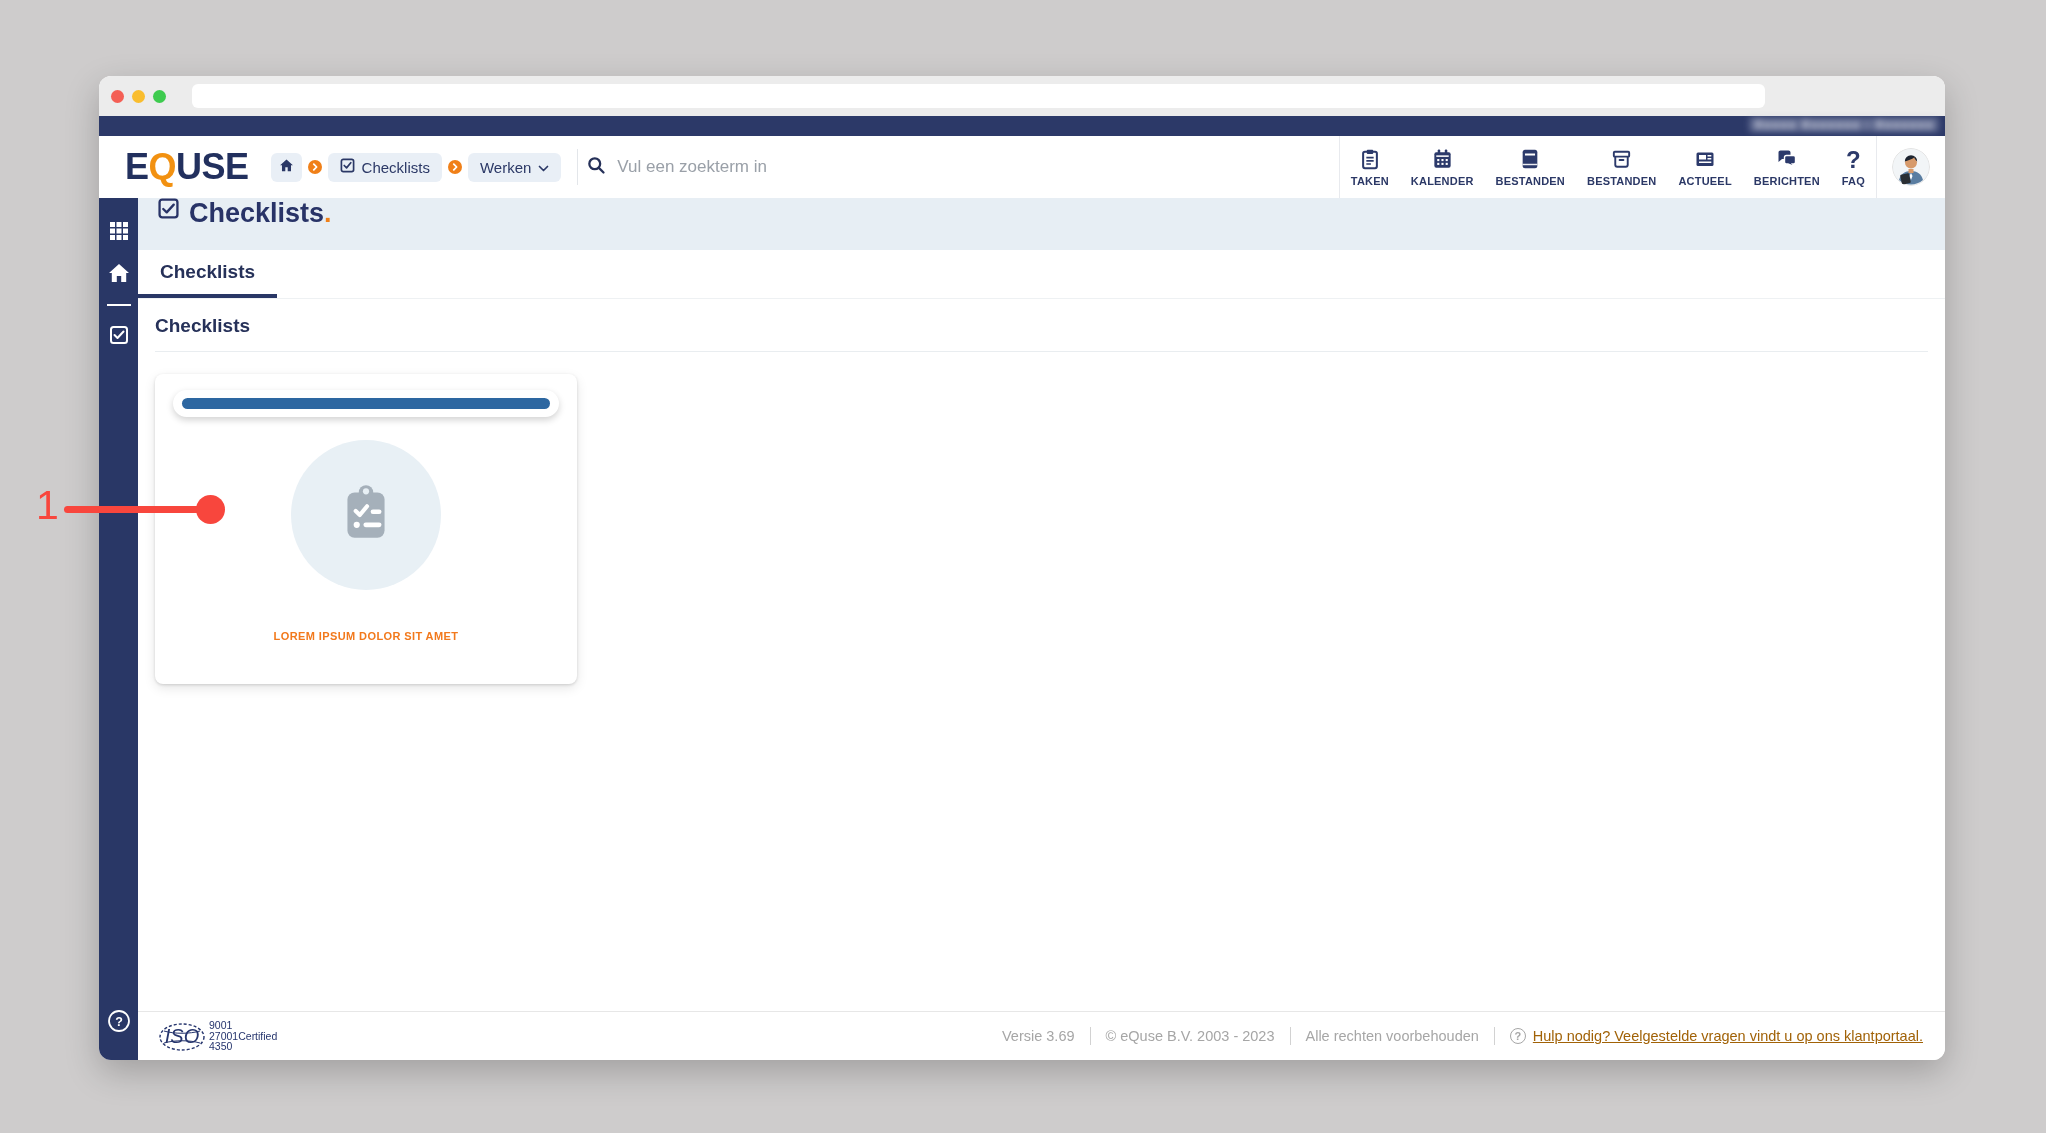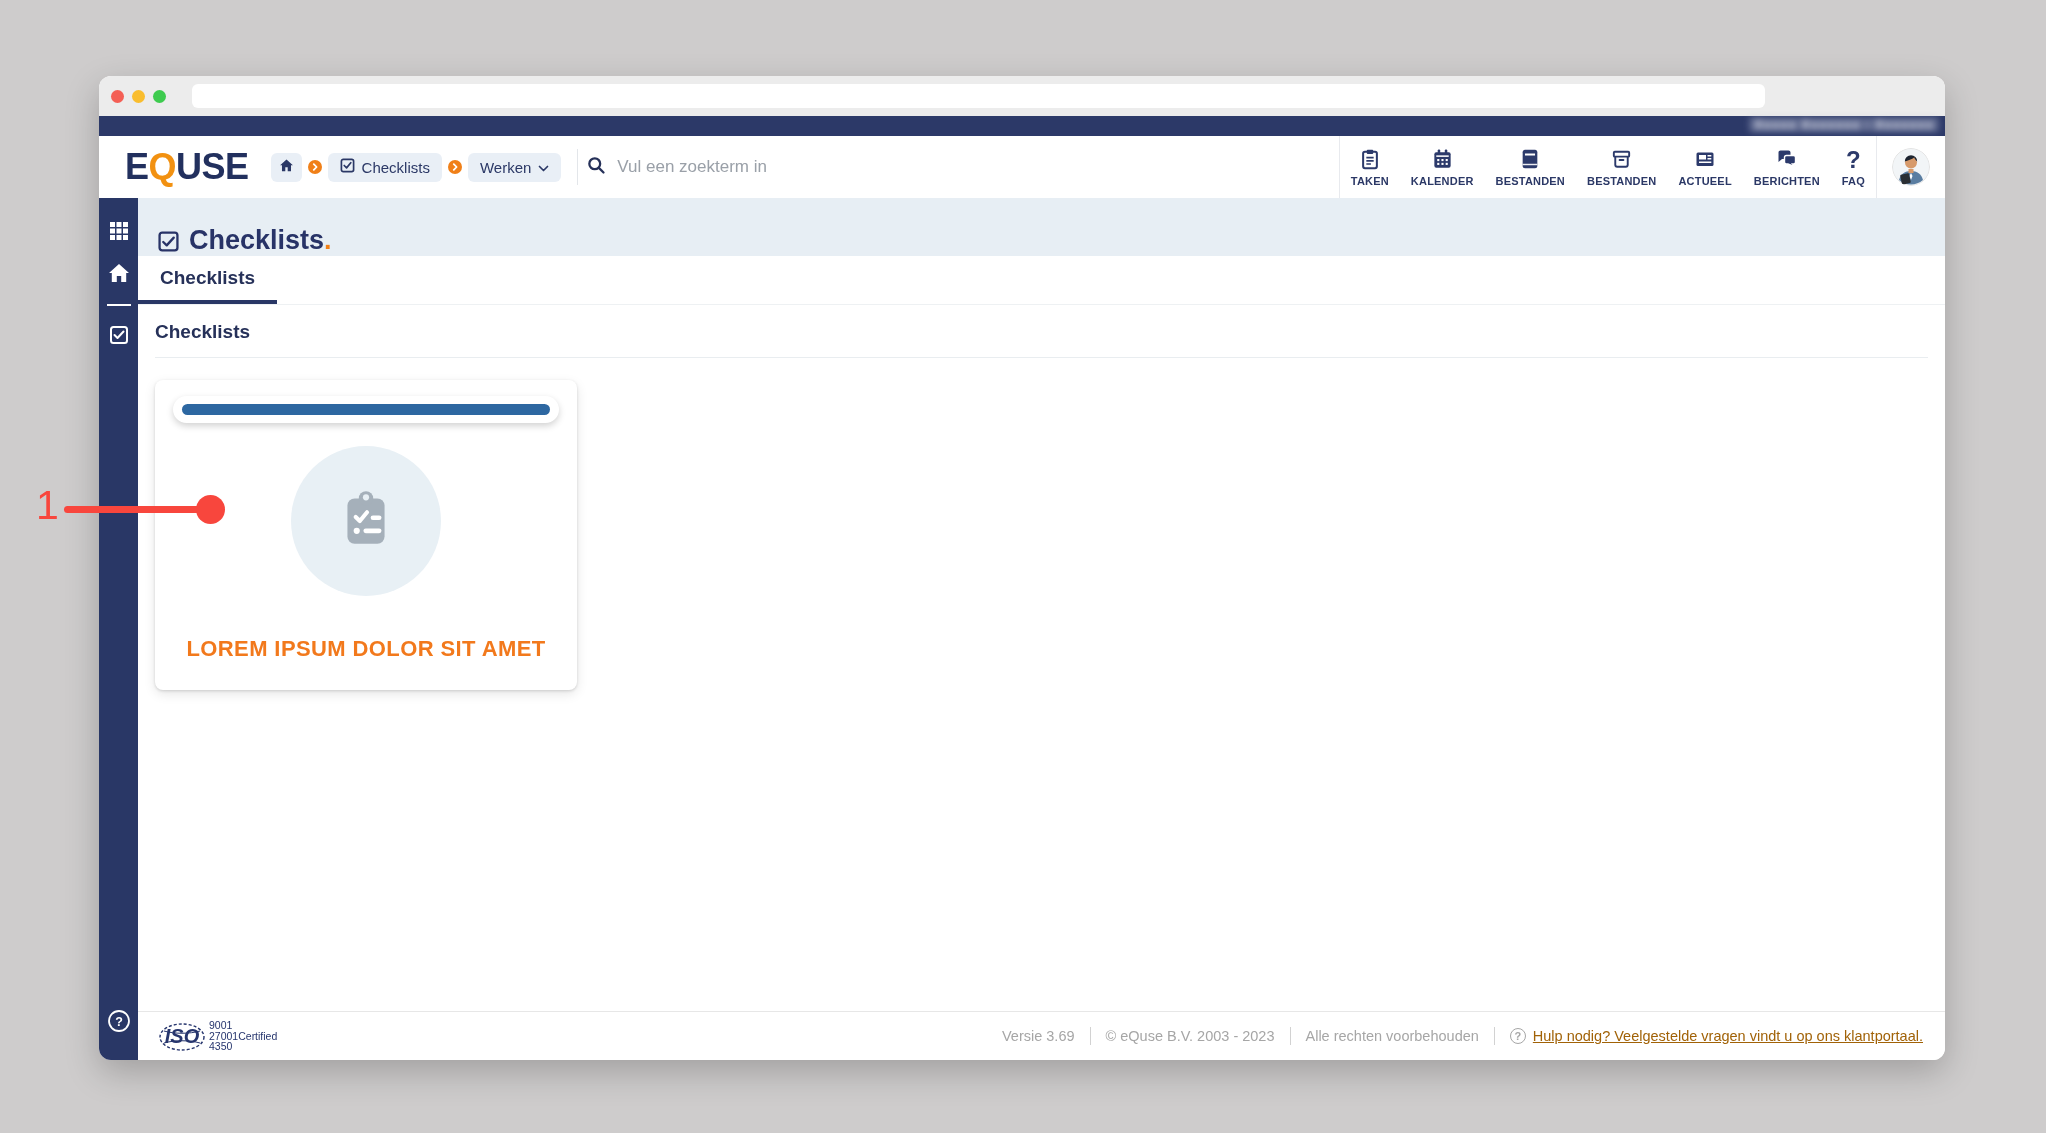--- a/index.html
+++ b/index.html
@@ -54,47 +54,47 @@
   
   .app-body { display:flex; height:862px; }
   .sidebar { width:39px; background:#293766; display:flex; flex-direction:column; align-items:center;
              padding-top:14px; flex-shrink:0; }
   .side-item { width:39px; height:42px; display:flex; align-items:center; justify-content:center; cursor:pointer; }
   .side-divider { width:24px; height:2px; background:#fff; margin:8px 0 10px; }
   .side-spacer { flex:1; }
   .side-help { margin-bottom:16px; }
 
   .main { flex:1; display:flex; flex-direction:column; min-width:0; }
-  .title-bar { height:58px; background:#e7eef4; display:flex; align-items:flex-end; padding-left:20px; gap:10px; }
+  .title-bar { height:52px; background:#e7eef4; display:flex; align-items:flex-start; padding-left:20px; gap:10px; }
   .title-bar h1 { font-size:27px; font-weight:bold; color:#283367; }
   .title-bar .dot { color:#f08019; }
   .tab-row { height:49px; background:#fff; border-bottom:1px solid #eef1f3; display:flex; }
   .tab { height:100%; display:flex; align-items:center; padding:0 22px; font-size:19px; font-weight:bold;
          color:#263159; border-bottom:4px solid #293766; cursor:pointer; }
   .content { flex:1; background:#fff; padding:0 17px; }
   .section-title { margin-top:16px; font-size:19px; font-weight:bold; color:#263159;
                    padding-bottom:14px; border-bottom:1px solid #e9edf0; }
 
   .card { margin-top:22px; width:422px; height:310px; background:#fff; border-radius:8px;
           box-shadow:0 1px 3px rgba(0,0,0,0.14), 0 4px 12px rgba(0,0,0,0.10);
           padding:16px 18px; display:flex; flex-direction:column; align-items:center; cursor:pointer; }
   .progress-pill { width:100%; height:27px; border-radius:14px; background:#fff;
                    box-shadow:0 3px 7px rgba(0,0,0,0.18); display:flex; align-items:center; padding:0 9px; }
   .progress-bar { width:100%; height:11px; border-radius:6px; background:#2d67a1; }
   .card-circle { margin-top:23px; width:150px; height:150px; border-radius:50%; background:#e8f0f5;
                  display:flex; align-items:center; justify-content:center; }
-  .card-label { margin-top:40px; font-size:22px; font-weight:bold; color:#f2791c; letter-spacing:0.4px;text-align:right; }
+  .card-label { margin-top:40px; font-size:11px; font-weight:bold; color:#f2791c; letter-spacing:0.4px;text-align:right; }
 
   
   .footer { height:49px; border-top:1px solid #e7e7e7; display:flex; align-items:center;
             padding:0 22px 0 20px; background:#fff; }
   .iso { display:flex; align-items:center; gap:3px; }
   .iso-mark { position:relative; width:48px; height:32px; display:flex; align-items:center; justify-content:center; }
   .iso-mark svg { position:absolute; left:0; top:1px; }
-  .iso-text { position:relative; font-size:20px; font-weight:700; font-style:italic; color:#26356d; }
+  .iso-text { position:relative; font-size:20px; font-weight:400; font-style:italic; color:#26356d; }
   .iso-nums { font-size:10.5px; line-height:10.5px; color:#26356d; }
   .footer-right { margin-left:auto; display:flex; align-items:center; gap:15px; color:#a6a6a6; font-size:14.5px; }
   .fsep { width:1px; height:18px; background:#d2d2d2; }
   .help-link { display:flex; align-items:center; gap:7px; cursor:pointer; }
   .help-circ { width:16px; height:16px; border:1.5px solid #a6a6a6; border-radius:50%; font-size:11px;
                display:flex; align-items:center; justify-content:center; color:#a6a6a6; font-weight:bold; }
   .help-link a { color:#a16207; text-decoration:underline; }
 
   
   .anno { position:absolute; z-index:50; }

